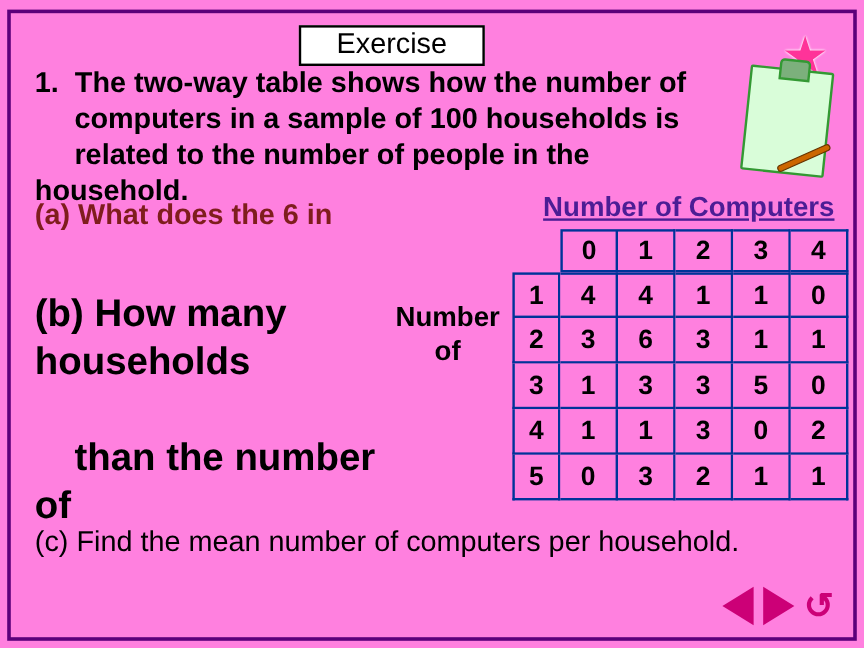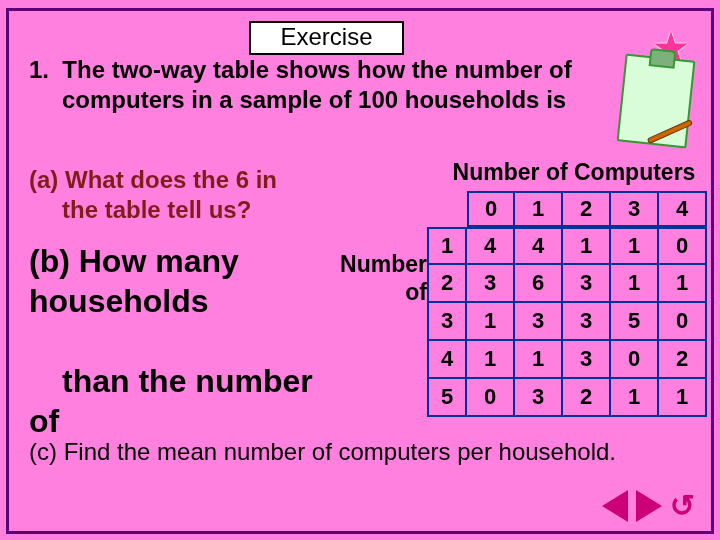--- a/index.html
+++ b/index.html
@@ -82,29 +82,30 @@
     left: 310px;
     width: 390px;
   }
   .col-title {
     position: absolute;
     top: 0;
     right: 0;
     width: 270px;
     text-align: center;
     font-size: 23px;
-    color: #000000;
-    font-weight: bold;
+    color: #4c1d95;
+    font-weight: bold;
+    text-decoration: underline;
   }
   .row-title {
     position: absolute;
     top: 92px;
     left: 0;
     width: 108px;
-    text-align: right;
+    text-align: center;
     font-size: 23px;
     color: #000;
     line-height: 1.2;
     font-weight: bold;
   }
   .headers-row {
     position: absolute;
     top: 32px;
     left: 148px;
     display: flex;
@@ -212,26 +213,26 @@
   </div>
 
   <div class="clip">
     <div class="pen"></div>
   </div>
 
   <div class="q1">
     <span>1.</span>
     &nbsp;<span>The two-way table shows how the number of</span><br>
     <span class="pad-indent">computers in a sample of 100 households is</span><br>
+    <span class="pad-indent">related to the number of people in the household.</span>
   </div>
 
   <div class="qa">
     <span>(a)</span>
     <span>What does the 6 in</span><br>
-    <span class="pad-indent">the table tell us?</span>
   </div>
 
   <div class="qb">
     <span>(b)</span>
     <span>How many households</span><br>
     <br>
     <span class="pad-indent">than the number of</span><br>
   </div>
 
   <div class="qc">

